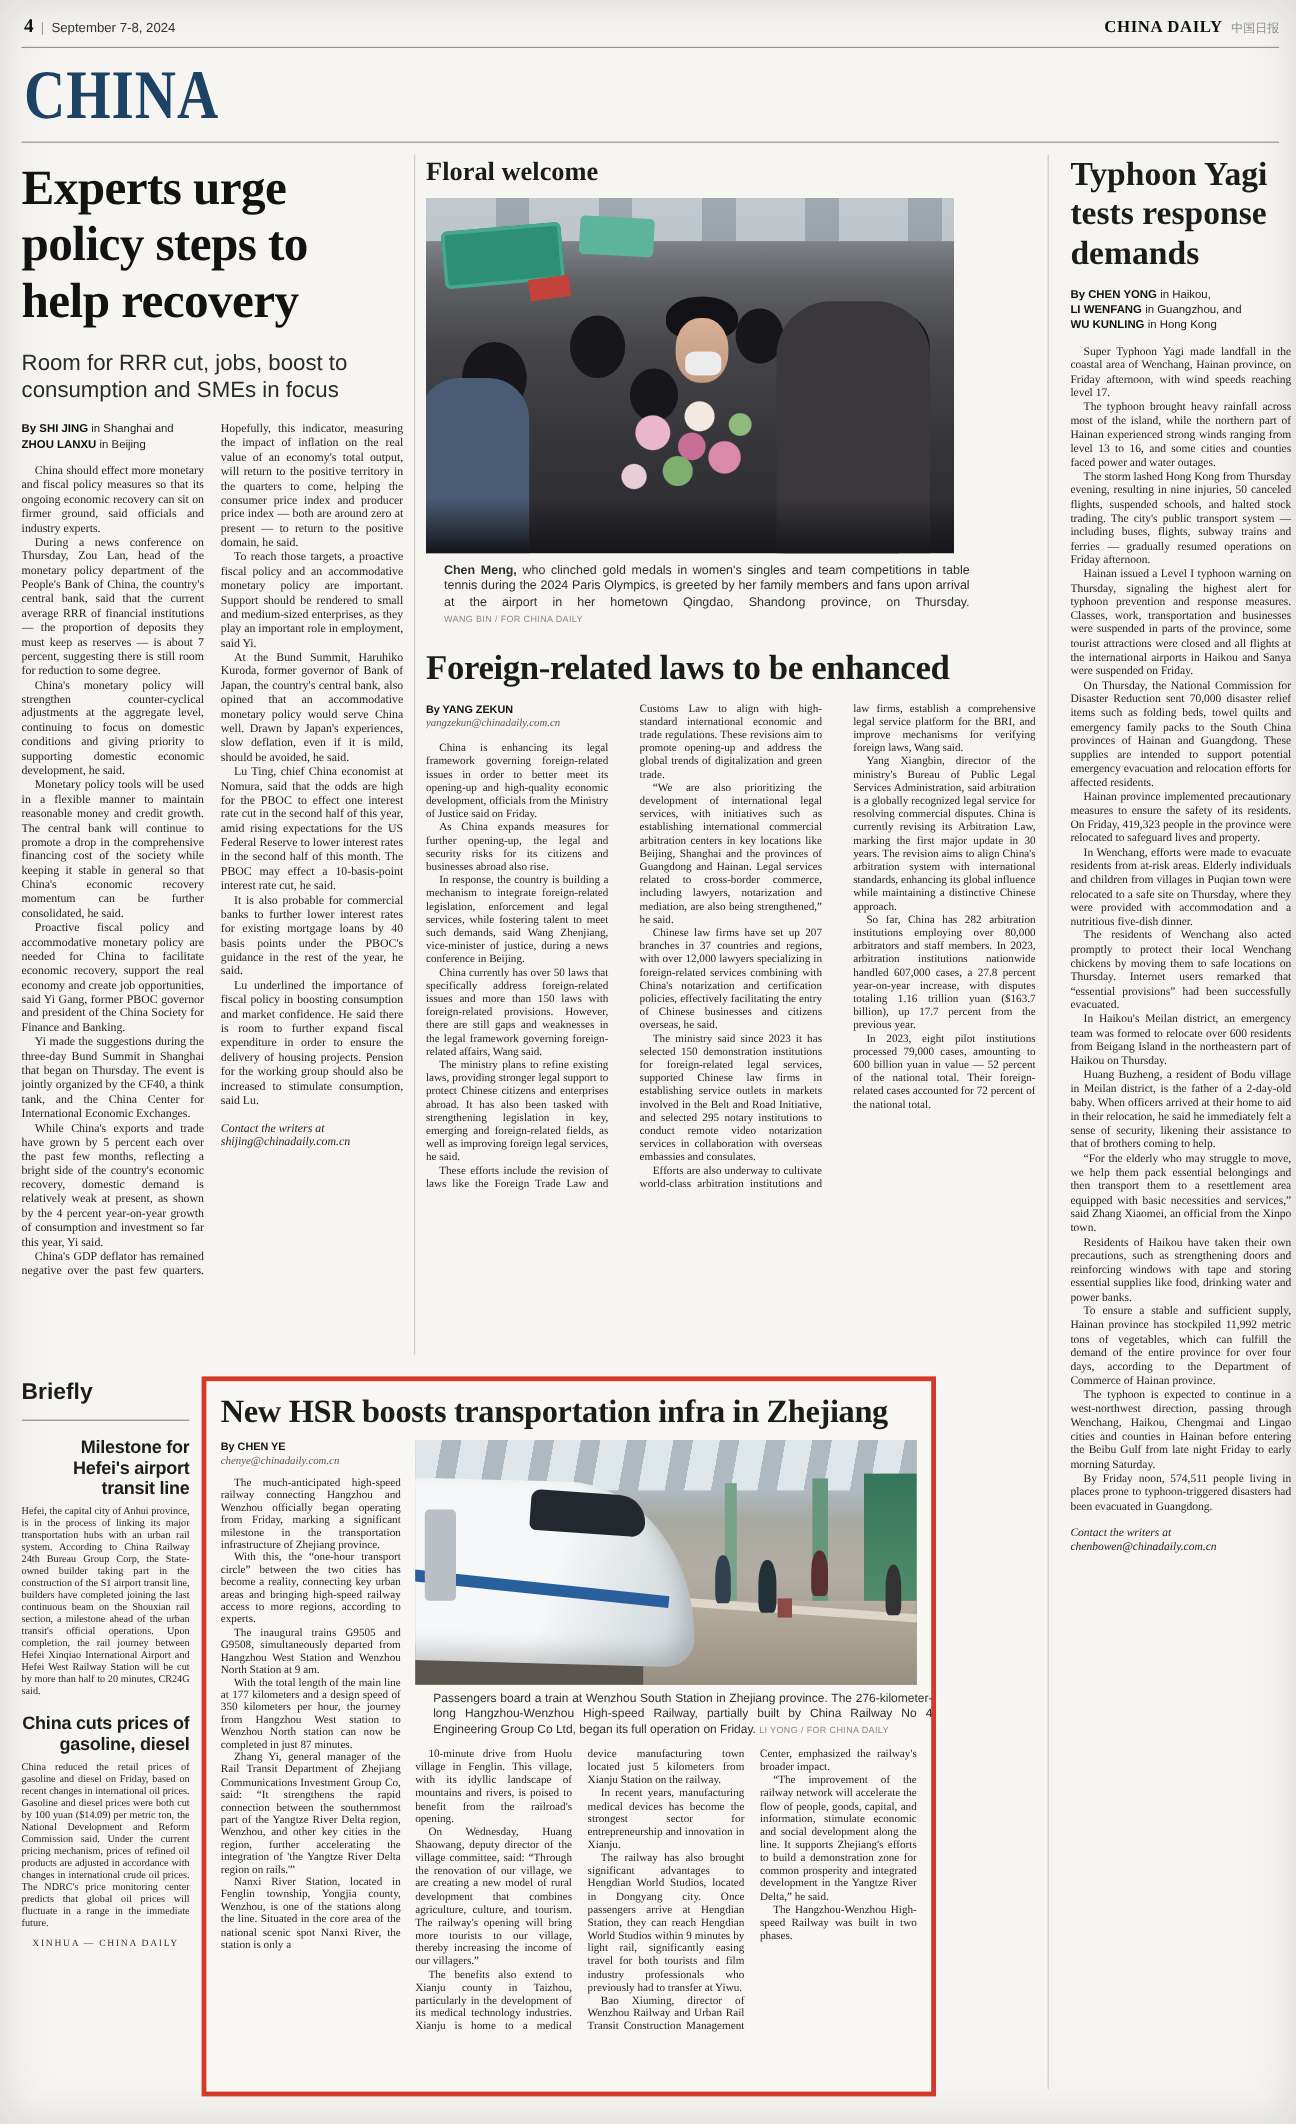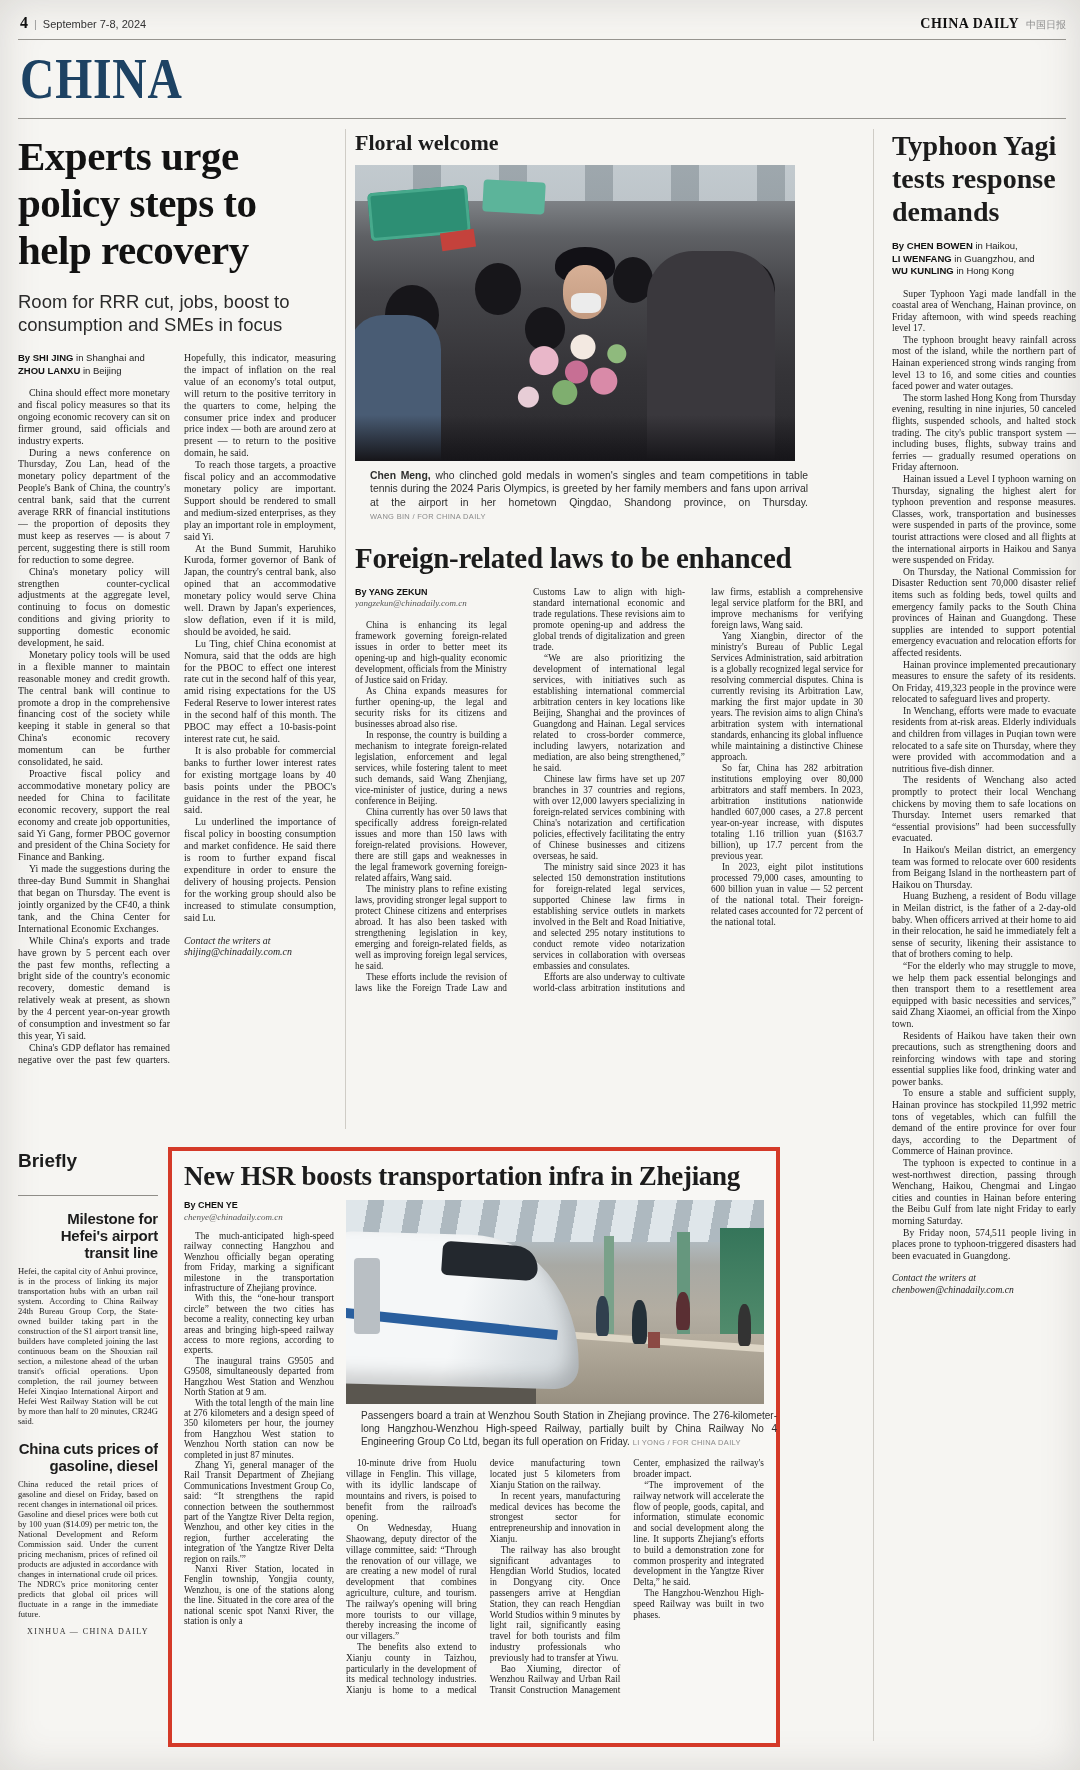--- a/index.html
+++ b/index.html
@@ -48,21 +48,21 @@
   .foreign .byline{font-size:9px;line-height:11.5px;}
   
   .typhoon{width:184px;flex:0 0 auto;margin-left:9px;}
   .typhoon-headline{font-weight:700;font-size:28px;line-height:33px;margin:0 0 12px;}
   .typhoon .byline{font-size:9.5px;line-height:12.5px;}
   .typhoon-flow{height:1420px;font-size:9.6px;line-height:11.6px;}
   
   .bottomrow{display:flex;margin-top:10px;}
   .briefly{width:140px;flex:0 0 auto;height:600px;overflow:hidden;}
   .briefly-title{font-family:"Liberation Sans",sans-serif;font-weight:700;font-size:19px;line-height:20px;margin:4px 0 0;
-                 border-bottom:1px solid #8f8d88;padding-bottom:24px;}
+                 border-bottom:1px solid #8f8d88;padding-bottom:12px;}
   .briefly-item h4{font-family:"Liberation Sans",sans-serif;font-weight:700;font-size:15px;line-height:17px;letter-spacing:-.2px;margin:14px 0 5px;text-align:right;}
   .brief-body{font-size:8.5px;line-height:10px;text-align:justify;hyphens:auto;margin:0;}
   .briefly-source{font-size:8px;letter-spacing:1.4px;color:#2b2b2b;margin-top:8px;text-align:center;}
   
   .hsr-box{box-sizing:border-box;width:612px;height:600px;border:4px solid #d43a28;background:#f8f7f4;
            padding:8px 12px;margin-left:10px;flex:0 0 auto;}
   .hsr-headline{font-weight:700;font-size:27px;line-height:30px;margin:2px 0 9px;letter-spacing:-.3px;}
   .hsr-row{display:flex;}
   .hsr-col1{width:150px;margin-right:12px;height:520px;overflow:hidden;font-size:9.3px;line-height:10.4px;text-align:justify;}
   .hsr-col1 .byline{font-size:9px;line-height:11.5px;margin-bottom:8px;}
@@ -245,21 +245,21 @@
           <div class="hsr-row">
             <div class="hsr-col1 artbody">
               <div class="byline">
                 <span class="bname">By CHEN YE</span><br>
                 <span class="bemail">chenye@chinadaily.com.cn</span>
               </div>
               <div>
                   <p class="para">The much-anticipated high-speed railway connecting Hangzhou and Wenzhou officially began operating from Friday, marking a significant milestone in the transportation infrastructure of Zhejiang province.</p>
                   <p class="para">With this, the “one-hour transport circle” between the two cities has become a reality, connecting key urban areas and bringing high-speed railway access to more regions, according to experts.</p>
                   <p class="para">The inaugural trains G9505 and G9508, simultaneously departed from Hangzhou West Station and Wenzhou North Station at 9 am.</p>
-                  <p class="para">With the total length of the main line at 276 kilometers and a design speed of 350 kilometers per hour, the journey from Hangzhou West station to Wenzhou North station can now be completed in just 87 minutes.</p>
+                  <p class="para">With the total length of the main line at 177 kilometers and a design speed of 350 kilometers per hour, the journey from Hangzhou West station to Wenzhou North station can now be completed in just 87 minutes.</p>
                   <p class="para">Zhang Yi, general manager of the Rail Transit Department of Zhejiang Communications Investment Group Co, said: “It strengthens the rapid connection between the southernmost part of the Yangtze River Delta region, Wenzhou, and other key cities in the region, further accelerating the integration of 'the Yangtze River Delta region on rails.'”</p>
                   <p class="para">Nanxi River Station, located in Fenglin township, Yongjia county, Wenzhou, is one of the stations along the line. Situated in the core area of the national scenic spot Nanxi River, the station is only a</p>
                 </div>
             </div>
             <div class="hsr-right">
               <div class="photo photo-hsr">
                 <div class="ph-canopy"></div>
                 <div class="ph-wallgreen"></div>
                 <div class="ph-pillar"></div>
                 <div class="ph-pillar2"></div>
@@ -295,21 +295,21 @@
 
       </div>
     </div>
 
     <div class="vrule vrule-main"></div>
 
     <aside class="typhoon">
       <h3 class="typhoon-headline">Typhoon Yagi tests response demands</h3>
       <div class="artbody typhoon-flow">
         <div class="byline">
-          <span class="bname">By CHEN BOWEN</span><span> in Haikou,</span><br>
+          <span class="bname">By CHEN YONG</span><span> in Haikou,</span><br>
           <span class="bname">LI WENFANG</span><span> in Guangzhou, and</span><br>
           <span class="bname">WU KUNLING</span><span> in Hong Kong</span>
         </div>
         <div>
             <p class="para">Super Typhoon Yagi made landfall in the coastal area of Wenchang, Hainan province, on Friday afternoon, with wind speeds reaching level 17.</p>
             <p class="para">The typhoon brought heavy rainfall across most of the island, while the northern part of Hainan experienced strong winds ranging from level 13 to 16, and some cities and counties faced power and water outages.</p>
             <p class="para">The storm lashed Hong Kong from Thursday evening, resulting in nine injuries, 50 canceled flights, suspended schools, and halted stock trading. The city's public transport system — including buses, flights, subway trains and ferries — gradually resumed operations on Friday afternoon.</p>
             <p class="para">Hainan issued a Level I typhoon warning on Thursday, signaling the highest alert for typhoon prevention and response measures. Classes, work, transportation and businesses were suspended in parts of the province, some tourist attractions were closed and all flights at the international airports in Haikou and Sanya were suspended on Friday.</p>
             <p class="para">On Thursday, the National Commission for Disaster Reduction sent 70,000 disaster relief items such as folding beds, towel quilts and emergency family packs to the South China provinces of Hainan and Guangdong. These supplies are intended to support potential emergency evacuation and relocation efforts for affected residents.</p>
             <p class="para">Hainan province implemented precautionary measures to ensure the safety of its residents. On Friday, 419,323 people in the province were relocated to safeguard lives and property.</p>

